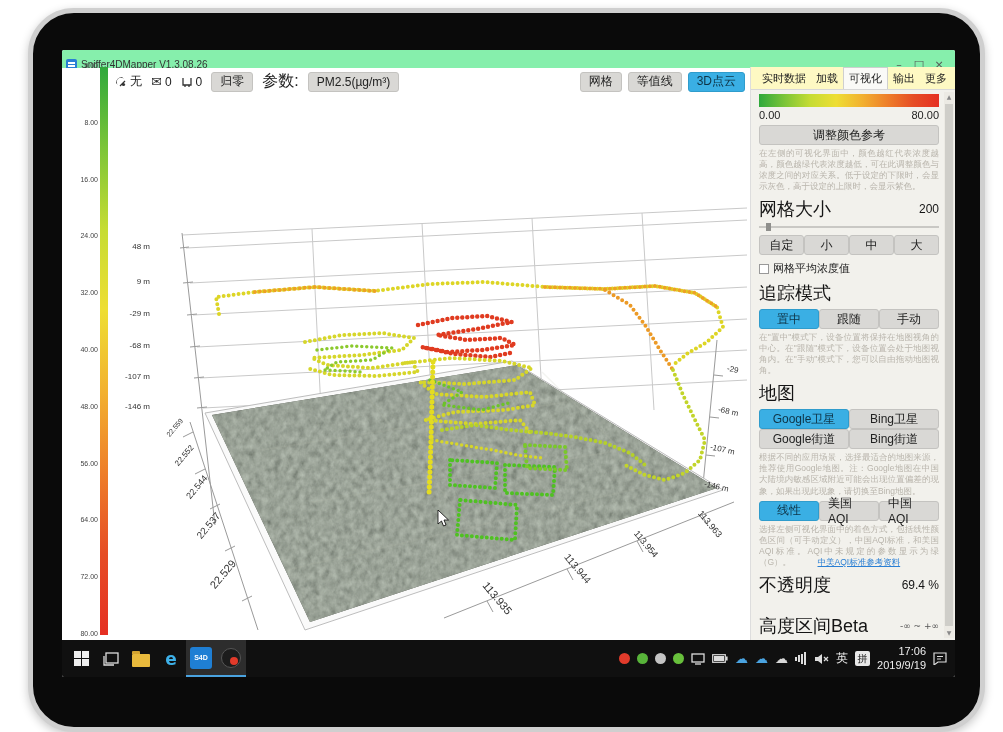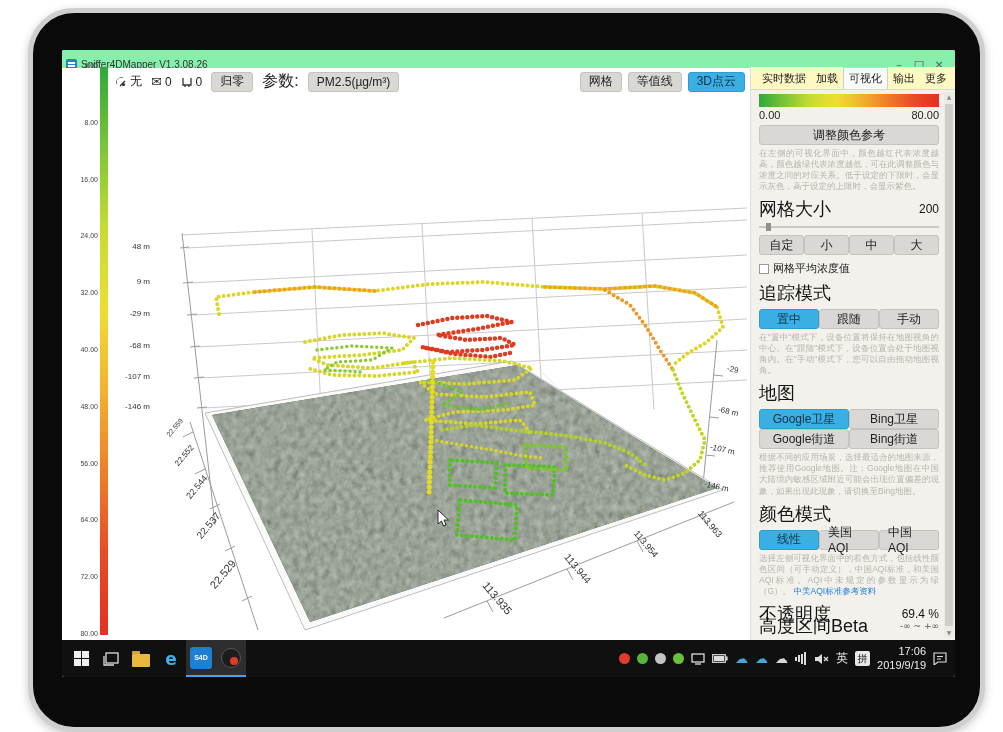--- a/index.html
+++ b/index.html
@@ -53,21 +53,21 @@
   .slider{position:relative;height:8px;margin-top:2px;}
   .slider .track{position:absolute;left:0;right:0;top:3px;height:2px;background:#c9c8c4;}
   .slider .handle{position:absolute;top:0;width:5px;height:8px;background:#8f8f8c;}
   .btnrow{display:grid;margin-top:4px;}
   .btnrow.c4{grid-template-columns:repeat(4,1fr);}
   .btnrow.c3{grid-template-columns:repeat(3,1fr);}
   .btnrow.c2{grid-template-columns:repeat(2,1fr);}
   .chkrow{display:flex;align-items:center;gap:4px;margin-top:6px;}
   .chk{width:8px;height:8px;border:1px solid #999;background:#fff;}
   .chklab{font-size:11px;color:#222;}
-  .plink{color:#2a7fd4;cursor:pointer;}
+  .plink{color:#2a7fd4;text-decoration:underline;cursor:pointer;margin-left:24px;}
   .heightrow{position:absolute;left:8px;right:16px;bottom:2px;display:flex;justify-content:space-between;align-items:center;}
   .heightrow .v{font-size:9px;color:#555;font-family:"DejaVu Sans",sans-serif;}
   .pscroll{position:absolute;right:1px;top:25px;bottom:2px;width:10px;background:#eceae4;}
   .pscroll .arr{position:absolute;left:0;width:10px;height:10px;font-size:6px;color:#8a8a8a;text-align:center;line-height:10px;font-family:"DejaVu Sans",sans-serif;}
   .pscroll .thumb{position:absolute;left:1px;right:1px;top:12px;bottom:12px;background:#cfcec9;}
   
   .taskbar{position:absolute;left:0;top:590px;width:893px;height:37px;background:#101010;
            display:flex;align-items:center;padding:0 4px;box-sizing:border-box;}
   .tbtn{width:30px;height:37px;display:flex;align-items:center;justify-content:center;box-sizing:border-box;}
   .tbtn.active{background:#2d2d2d;border-bottom:2px solid #4aa3e0;}
@@ -284,23 +284,20 @@
               <span class="hdr">地图</span>
             </div>
        <div class="btnrow c2">
          <span class="btn blue">Google卫星</span>
          <span class="btn">Bing卫星</span>
          <span class="btn">Google街道</span>
          <span class="btn">Bing街道</span>
        </div>
        <div class="help">根据不同的应用场景，选择最适合的地图来源，推荐使用Google地图。注：Google地图在中国大陆境内敏感区域附近可能会出现位置偏差的现象，如果出现此现象，请切换至Bing地图。</div>
 
-       <div class="prow">
-              <span class="hdr">颜色模式</span>
-            </div>
        <div class="btnrow c3">
          <span class="btn blue">线性</span>
          <span class="btn">美国AQI</span>
          <span class="btn">中国AQI</span>
        </div>
        <div class="help"><span>选择左侧可视化界面中的着色方式，包括线性颜色区间（可手动定义），中国AQI标准，和美国AQI标准。AQI中未规定的参数显示为绿（G）。</span> <span class="plink">中美AQI标准参考资料</span></div>
 
        <div class="prow">
          <span class="hdr">不透明度</span>
          <span class="pval">69.4 %</span>

